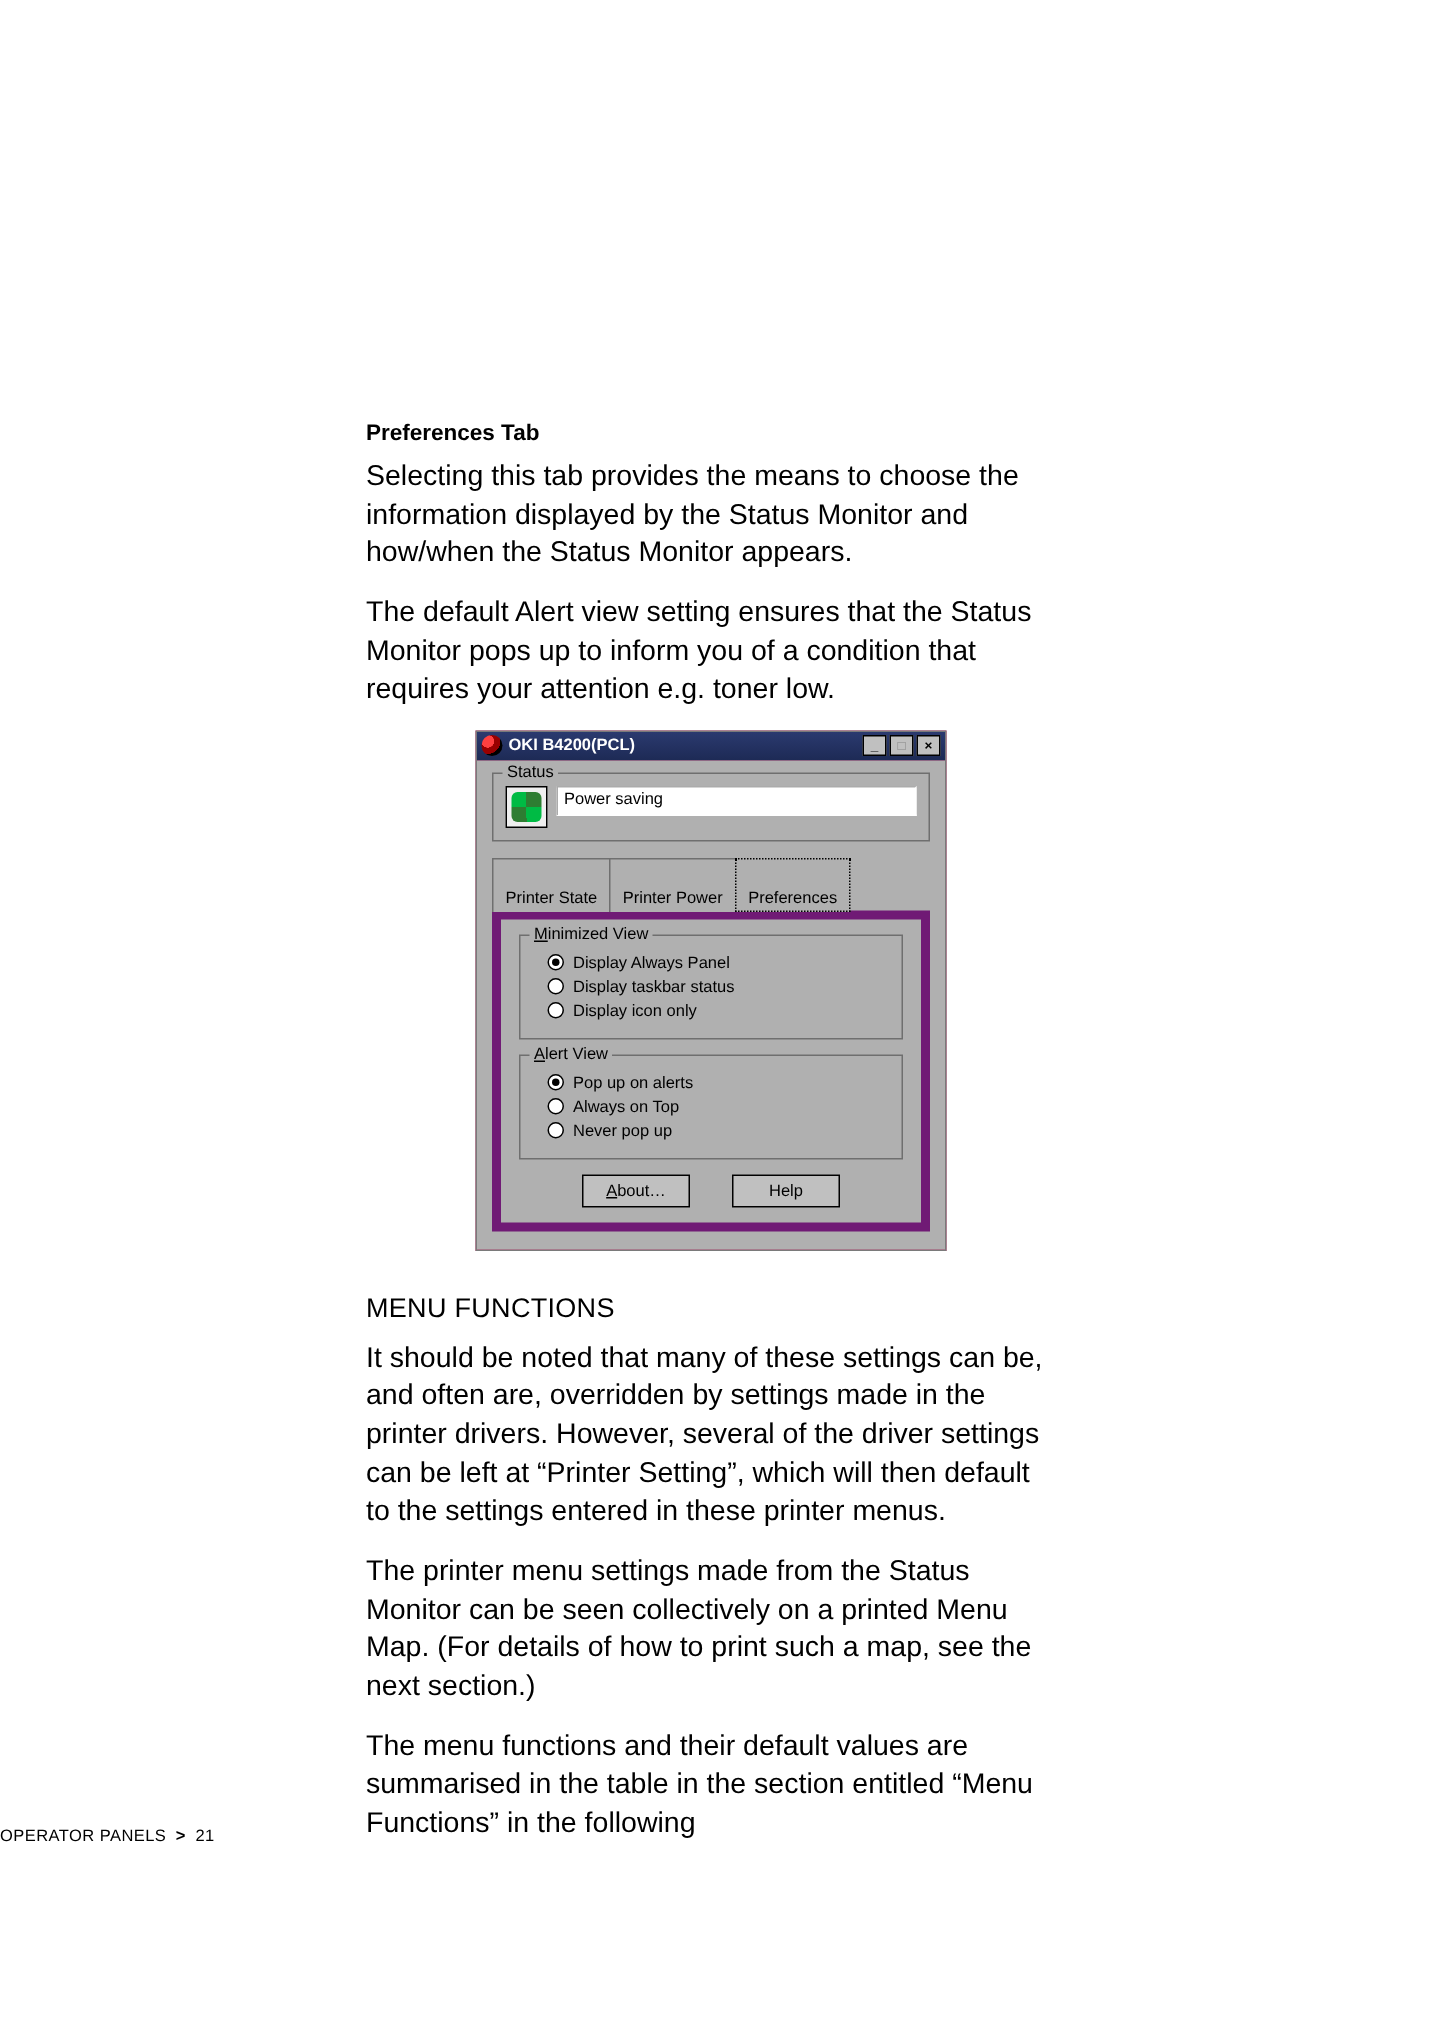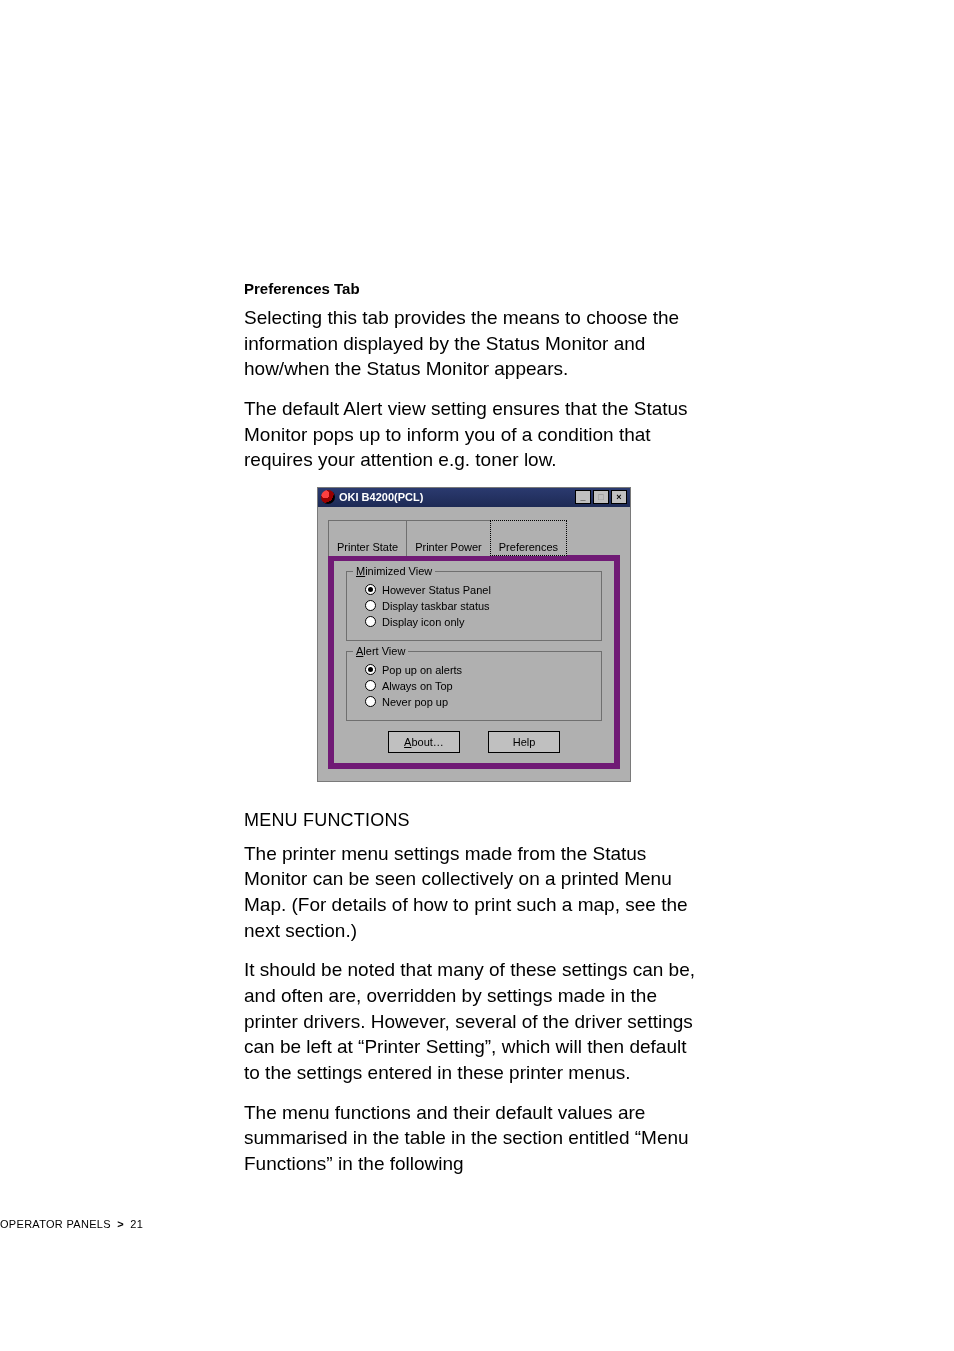--- a/index.html
+++ b/index.html
@@ -57,34 +57,41 @@
       <div class="titlebar">
         <span class="tb-icon"></span>
         <span class="tb-text">OKI B4200(PCL)</span>
         <span class="tb-btns">
           <span class="tb-btn">_</span>
           <span class="tb-btn max">□</span>
           <span class="tb-btn">×</span>
         </span>
       </div>
       <div class="dlg-body">
+        <div class="groupbox">
+          <div class="legend">Status</div>
+          <div class="status-inner">
+            <div class="status-icon"></div>
+            <div class="status-field">Power saving</div>
+          </div>
+        </div>
 
         <div class="tabs">
           <div class="tab">Printer State</div>
           <div class="tab">Printer Power</div>
           <div class="tab active">Preferences</div>
         </div>
         <div class="tabpanel">
           <div class="groupbox">
             <div class="legend"><span class="ul">M</span><span>inimized View</span></div>
             <div class="radio-row">
               <span class="radio">
                   <span class="dot"></span>
                 </span>
-              <span>However Status Panel</span>
+              <span>Display Always Panel</span>
             </div>
             <div class="radio-row">
               <span class="radio"></span>
               <span>Display taskbar status</span>
             </div>
             <div class="radio-row">
               <span class="radio"></span>
               <span>Display icon only</span>
             </div>
           </div>
@@ -114,22 +121,22 @@
             <div class="btn">
                 <span>Help</span>
               </div>
           </div>
         </div>
       </div>
     </div>
   </div>
 
   <div class="h-section">MENU FUNCTIONS</div>
+  <p class="para">It should be noted that many of these settings can be, and often are, overridden by settings made in the printer drivers. However, several of the driver settings can be left at “Printer Setting”, which will then default to the settings entered in these printer menus.</p>
   <p class="para">The printer menu settings made from the Status Monitor can be seen collectively on a printed Menu Map. (For details of how to print such a map, see the next section.)</p>
-  <p class="para">It should be noted that many of these settings can be, and often are, overridden by settings made in the printer drivers. However, several of the driver settings can be left at “Printer Setting”, which will then default to the settings entered in these printer menus.</p>
   <p class="para">The menu functions and their default values are summarised in the table in the section entitled “Menu Functions” in the following</p>
 
 </div>
 
 <div class="footer">
   <span>OPERATOR PANELS</span>
   <span class="sep">&gt;</span>
   <span>21</span>
 </div>
 

